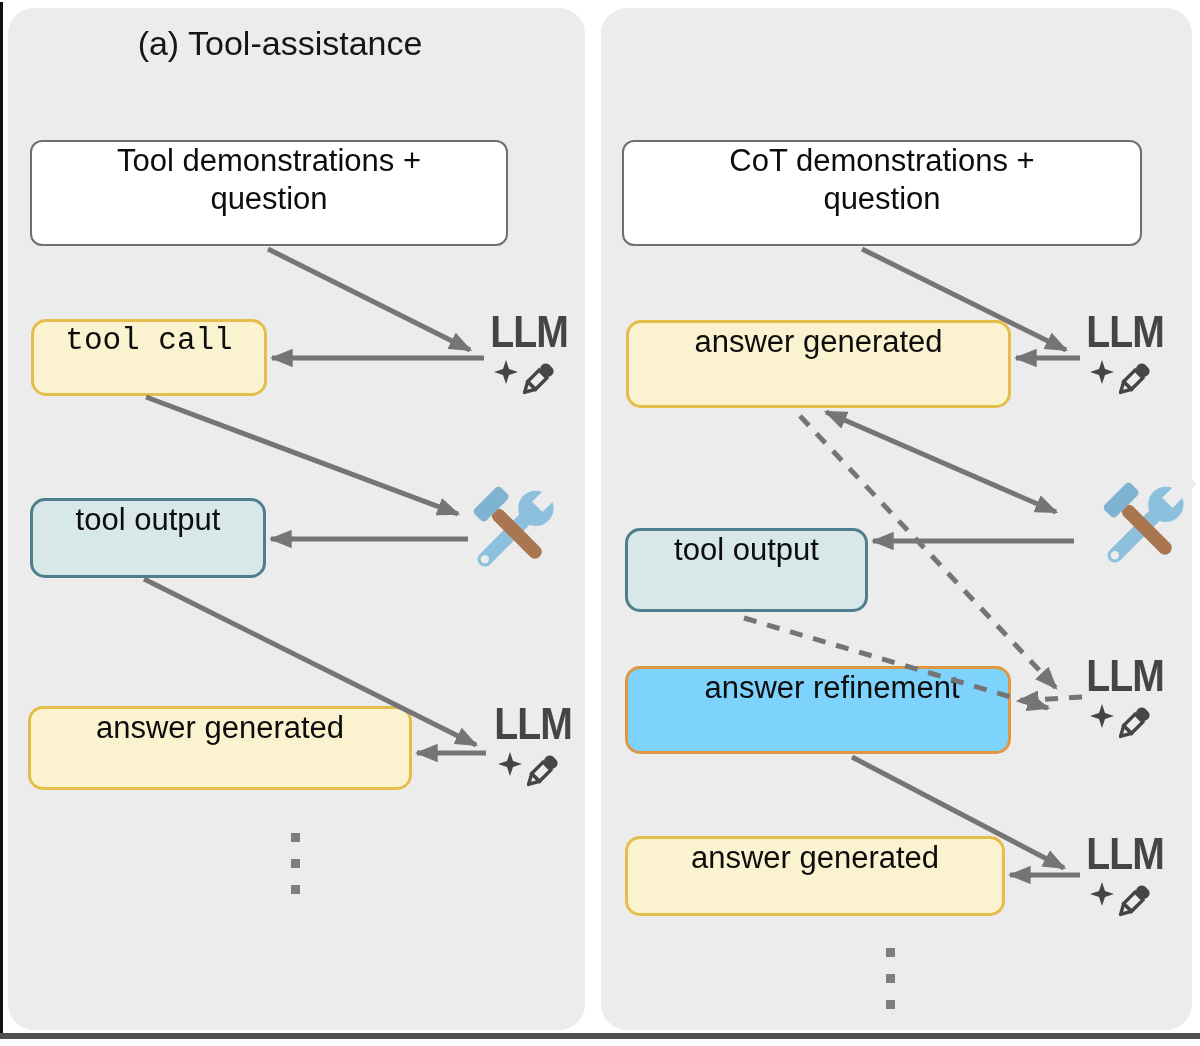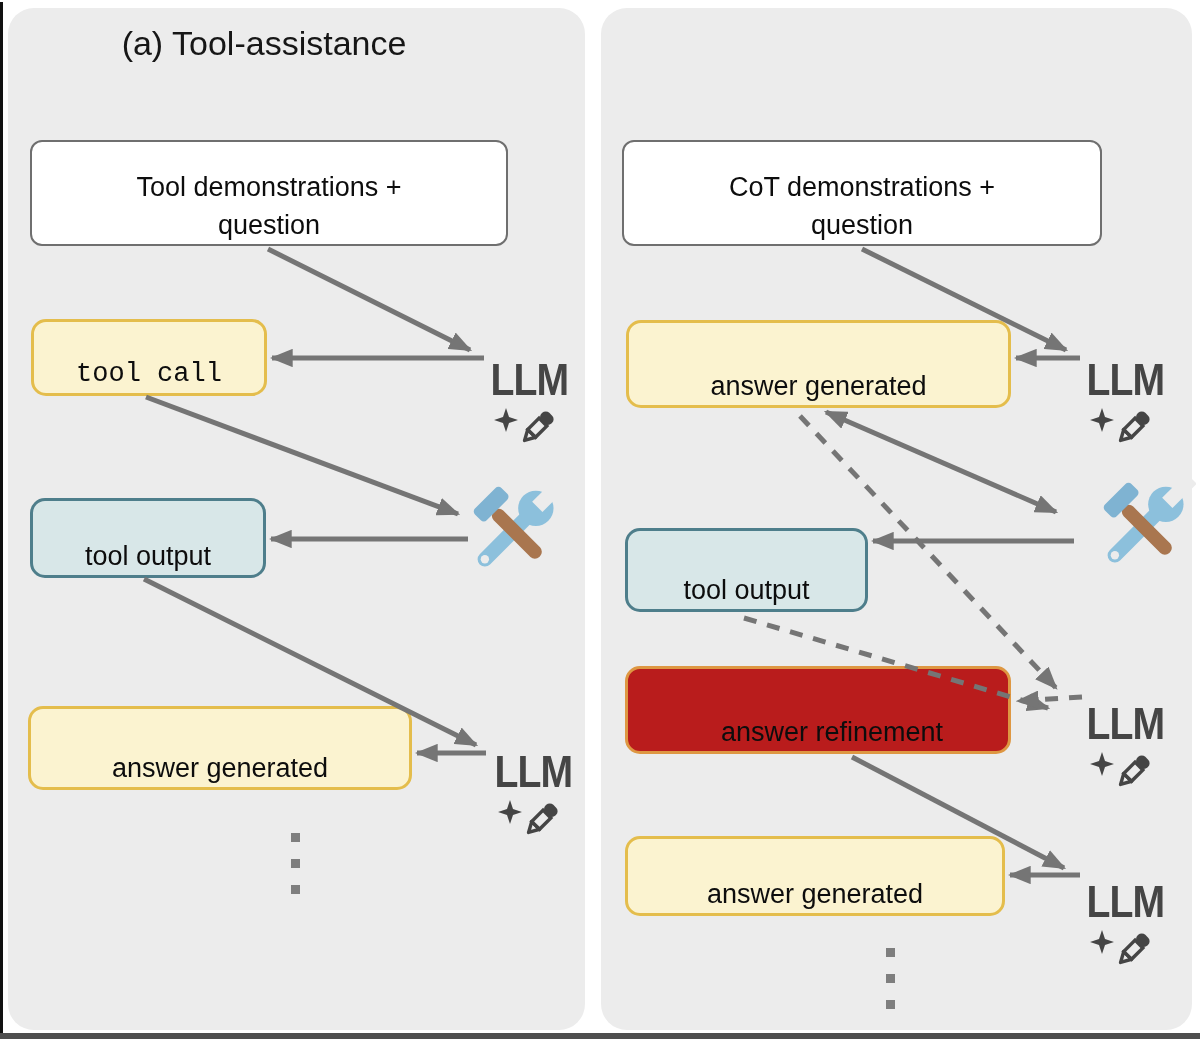--- a/index.html
+++ b/index.html
@@ -8,70 +8,70 @@
     font-family:"Liberation Sans",sans-serif;color:#111;
   }
   .edge-left{position:absolute;left:0;top:2px;width:3px;height:1034px;background:#111;}
   .bottom-rule{position:absolute;left:0;top:1033px;width:1200px;height:6px;background:#4e4e4e;}
   .panel{position:absolute;top:8px;height:1022px;background:#ececec;border-radius:26px;}
   .panel-a{left:8px;width:577px;}
   .panel-b{left:601px;width:591px;}
   .ptitle{position:absolute;top:22px;text-align:center;font-size:34px;line-height:42px;color:#161616;}
   .ptitle .em{font-weight:bold;}
   .node{
-    position:absolute;display:flex;align-items:flex-end;justify-content:center;
-    font-size:27px;color:#0d0d0d;text-align:center;box-sizing:border-box;
+    position:absolute;display:flex;align-items:flex-start;justify-content:center;
+    font-size:31px;color:#0d0d0d;text-align:center;box-sizing:border-box;
     border-radius:15px;line-height:38px;
   }
   .node.white{background:#ffffff;border:2px solid #6f6f6f;border-radius:12px;}
   .node.yellow{background:#fbf3d0;border:3px solid #e4bd4c;}
   .node.teal{background:#d8e7e8;border:3px solid #4e7e8b;}
-  .node.orange{background:#b91c1c;border:3px solid #de9742;padding-left:28px;}
-  .llm{position:absolute;width:90px;text-align:right;margin-top:48px;}
+  .node.orange{background:#7dd3fc;border:3px solid #de9742;padding-left:28px;}
+  .llm{position:absolute;width:90px;text-align:center;}
   .llm-word{
     font-size:45px;line-height:36px;font-weight:800;color:#454545;
     letter-spacing:-1px;transform:scaleX(.87);transform-origin:left top;white-space:nowrap;
   }
   .llm-glyph{display:block;margin:2px 0 0 2px;}
   .dots{position:absolute;display:flex;flex-direction:column;}
   .dot{width:9px;height:9px;background:#7e7e7e;margin-bottom:17px;}
   svg.arrows{position:absolute;left:0;top:0;pointer-events:none;}
   .arrow{stroke:#757575;stroke-width:5;fill:none;}
   .arrow.dashed{stroke-dasharray:13 11;}
   .toolsvg{position:absolute;}
 </style>
 </head>
 <body>
 
 <div id="stage">
 
   <div class="panel panel-a"></div>
   <div class="panel panel-b"></div>
 
-  <div class="ptitle" style="left:8px;width:512px;">
+  <div class="ptitle" style="left:24px;width:512px;">
     <div>(a) Tool-assistance</div>
   </div>
 
   <div class="node white" style="left:30px;top:140px;width:478px;height:106px;">
     <div>
       <div>Tool demonstrations +</div>
       <div>question</div>
     </div>
   </div>
   <div class="node yellow" style="left:31px;top:319px;width:236px;height:77px;font-family:Liberation Mono, monospace;">
     <span>tool call</span>
   </div>
   <div class="node teal" style="left:30px;top:498px;width:236px;height:80px;">
     <span>tool output</span>
   </div>
   <div class="node yellow" style="left:28px;top:706px;width:384px;height:84px;">
     <span>answer generated</span>
   </div>
 
-  <div class="node white" style="left:622px;top:140px;width:480px;height:106px;">
+  <div class="node white" style="left:622px;top:140px;width:520px;height:106px;">
     <div>
       <div>CoT demonstrations +</div>
       <div>question</div>
     </div>
   </div>
   <div class="node yellow" style="left:626px;top:320px;width:385px;height:88px;">
     <span>answer generated</span>
   </div>
   <div class="node teal" style="left:625px;top:528px;width:243px;height:84px;">
     <span>tool output</span>

